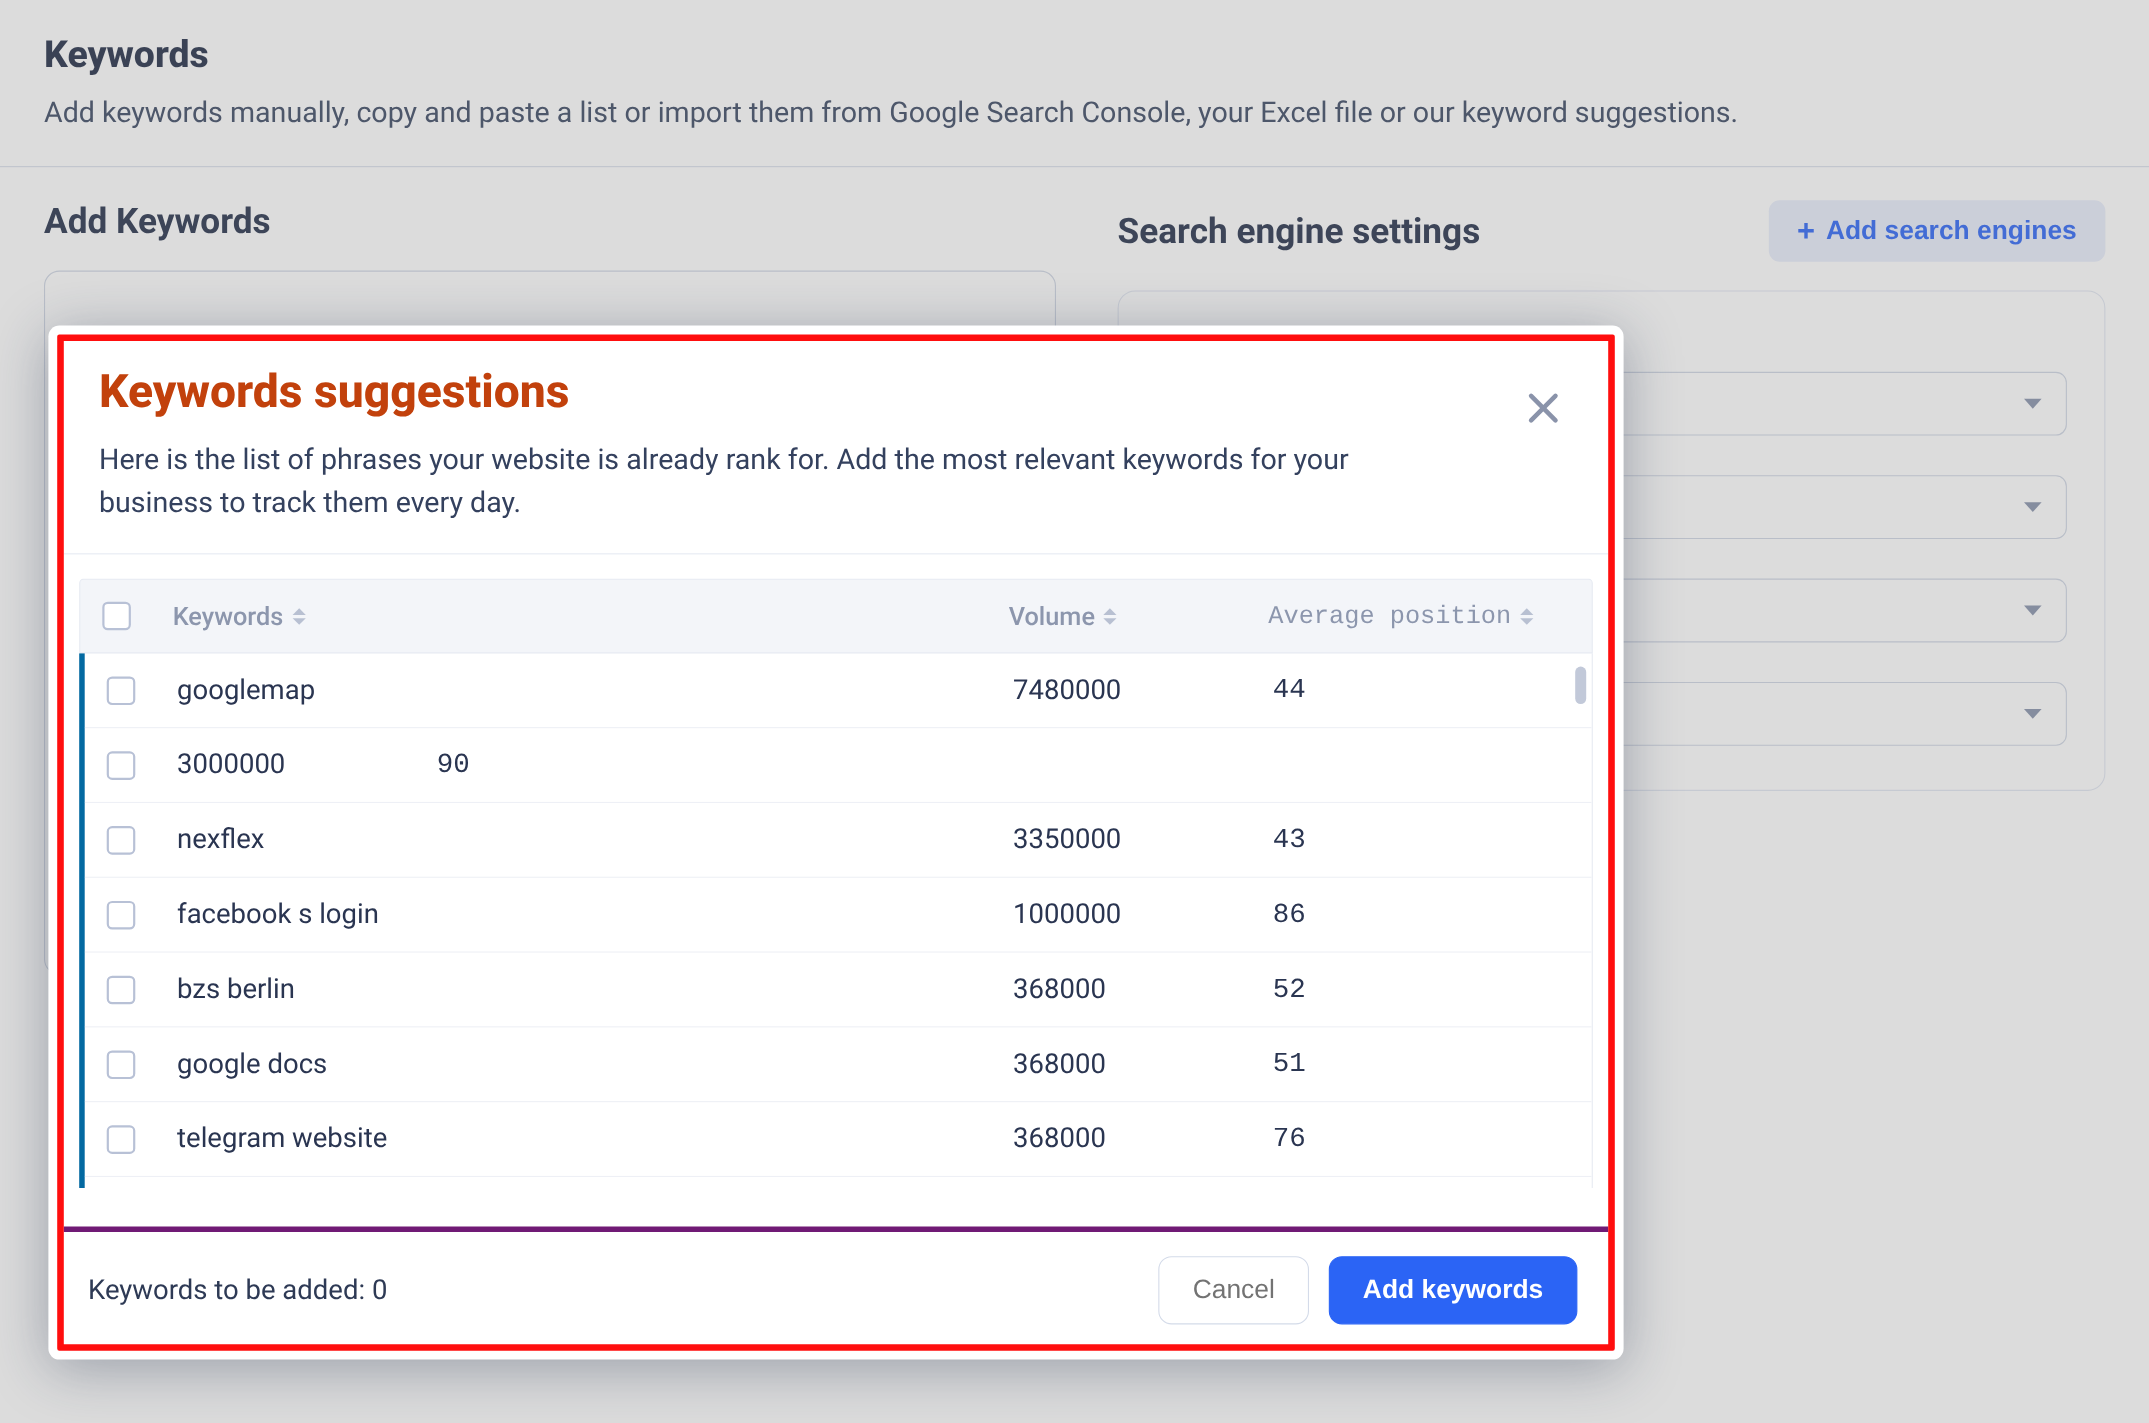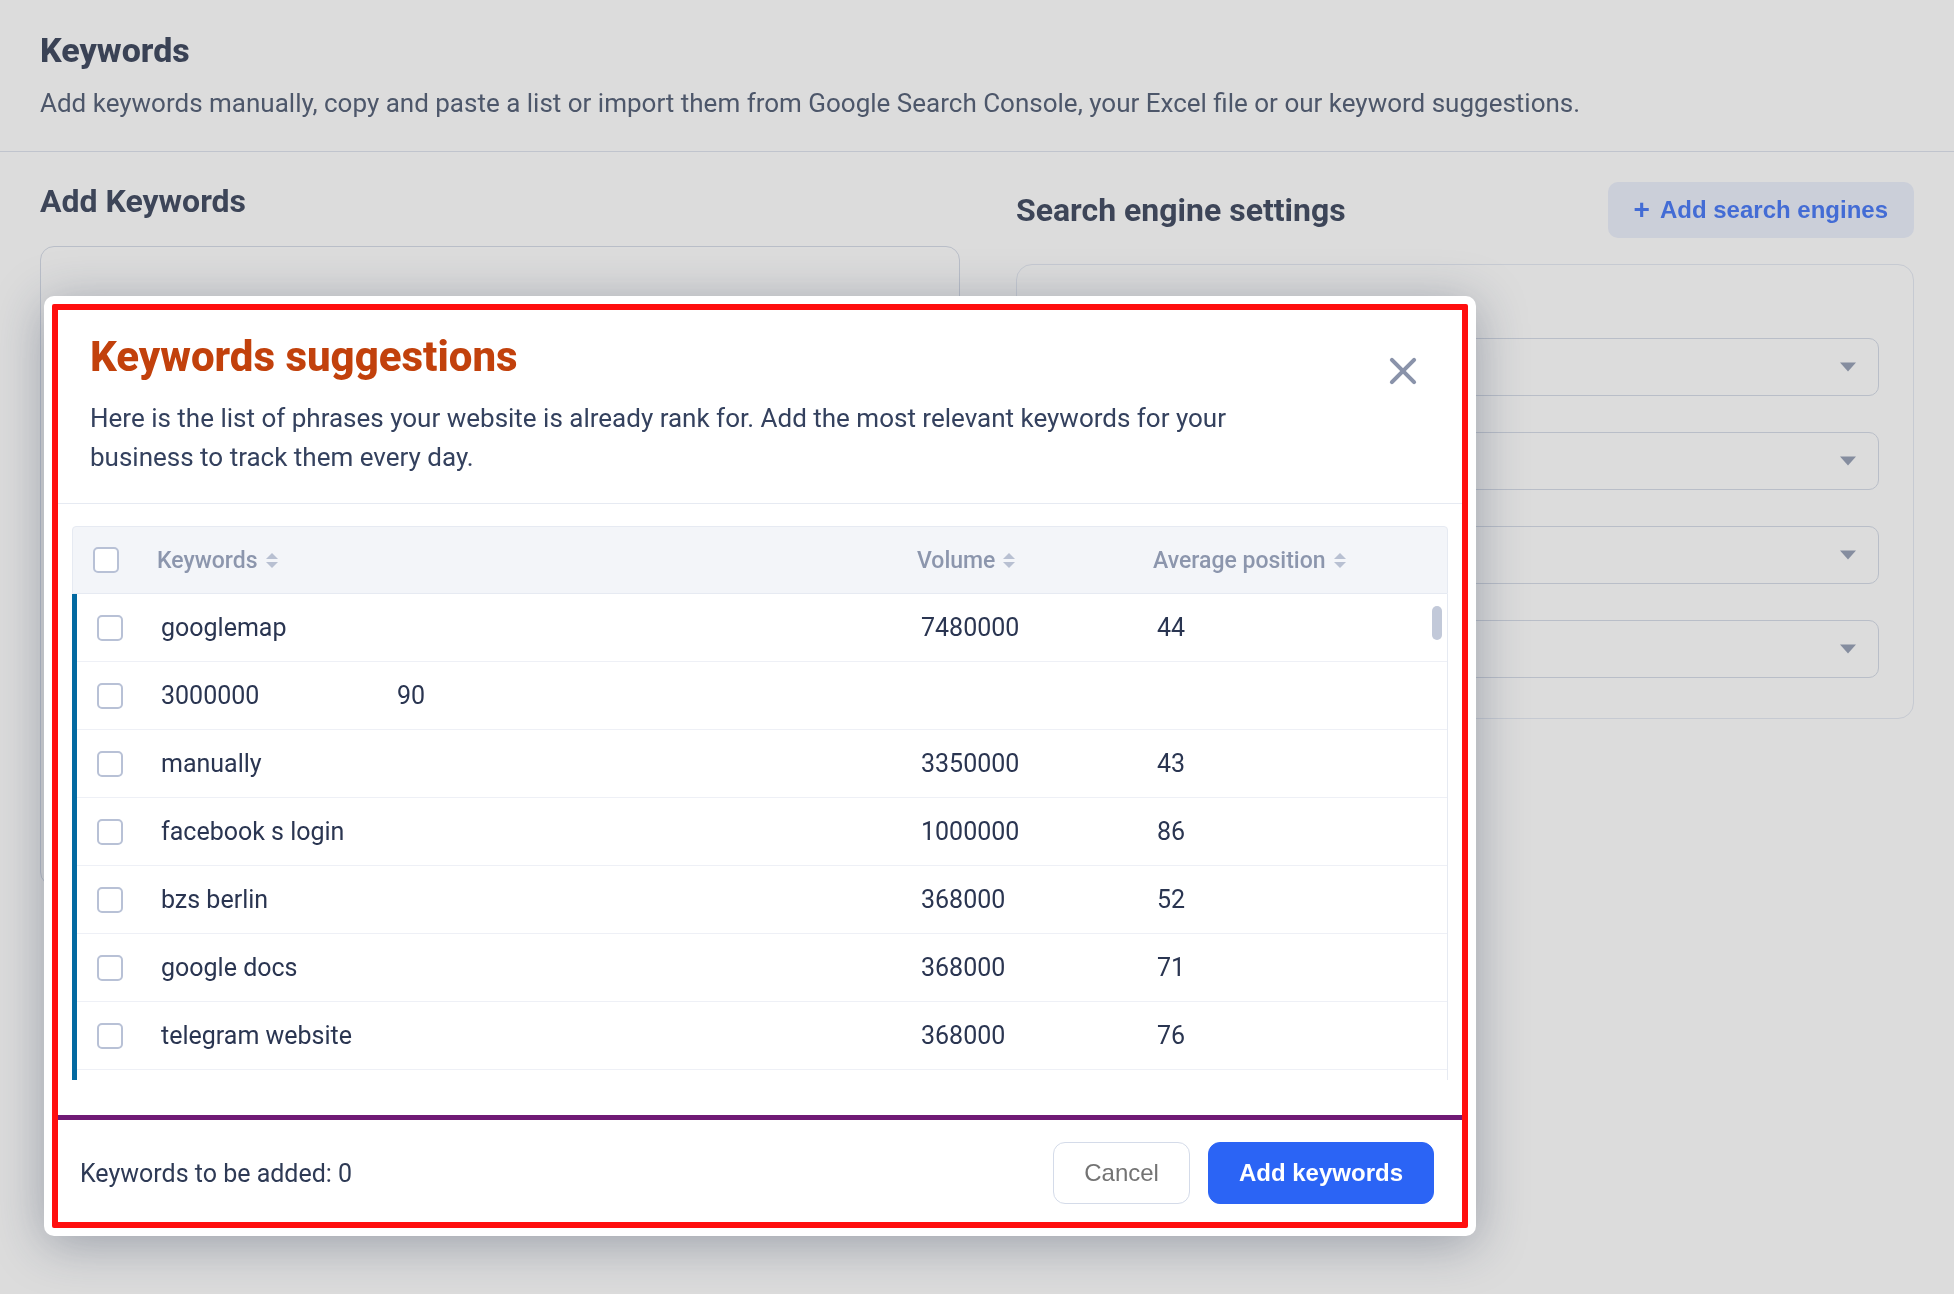--- a/index.html
+++ b/index.html
@@ -39,21 +39,21 @@
   .modal-title { font-size: 42px; font-weight: 800; color: #c2410c; margin-bottom: 18px; }
   .modal-sub { font-size: 26px; color: #34415e; line-height: 1.5; max-width: 1220px; }
   .close-x { position: absolute; top: 42px; right: 40px; width: 38px; height: 38px; cursor: pointer; color: #8a93aa; }
   .close-x svg { width: 100%; height: 100%; }
 
   .table-area { flex: 1 1 auto; overflow: hidden; padding: 0 14px 0 14px; position: relative; }
   .thead { display: flex; align-items: center; height: 68px; background: #f3f5f9; border: 1px solid #e6eaf2; border-radius: 4px 4px 0 0; padding: 0 20px; }
   .col-check { flex: 0 0 64px; display: flex; align-items: center; }
   .col-kw    { flex: 0 0 760px; }
   .col-vol   { flex: 0 0 236px; }
-  .col-avg   { flex: 1 1 auto; }
+  .col-avg   { flex: 1 1 auto; font-family: Liberation Mono, monospace; }
   .th { font-size: 23px; color: #8c96ad; font-weight: 500; display: flex; align-items: center; gap: 8px; }
   .sort-icon { display: inline-flex; flex-direction: column; line-height: 0; }
   .sort-icon span { width: 0; height: 0; }
   .sort-icon .up { border-left: 6px solid transparent; border-right: 6px solid transparent; border-bottom: 6px solid #b8c0d2; margin-bottom: 3px; }
   .sort-icon .dn { border-left: 6px solid transparent; border-right: 6px solid transparent; border-top: 6px solid #b8c0d2; }
 
   .tbody { overflow-y: auto; height: 486px; border-left: 5px solid #0369a1; border-right: 1px solid #e6eaf2; }
   .row { display: flex; align-items: center; height: 68px; padding: 0 20px; border-bottom: 1px solid #eef0f6; font-size: 25px; color: #2a3551; }
   .chk { width: 26px; height: 26px; border: 2px solid #b8c1d6; border-radius: 5px; background: #fff; cursor: pointer; }
 
@@ -168,21 +168,21 @@
               <div class="col-check">
                 <div class="chk"></div>
               </div>
               <div class="col-vol">3000000</div>
               <div class="col-avg">90</div>
             </div>
             <div class="row">
               <div class="col-check">
                 <div class="chk"></div>
               </div>
-              <div class="col-kw">manually</div>
+              <div class="col-kw">nexflex</div>
               <div class="col-vol">3350000</div>
               <div class="col-avg">43</div>
             </div>
             <div class="row">
               <div class="col-check">
                 <div class="chk"></div>
               </div>
               <div class="col-kw">facebook s login</div>
               <div class="col-vol">1000000</div>
               <div class="col-avg">86</div>
@@ -194,21 +194,21 @@
               <div class="col-kw">bzs berlin</div>
               <div class="col-vol">368000</div>
               <div class="col-avg">52</div>
             </div>
             <div class="row">
               <div class="col-check">
                 <div class="chk"></div>
               </div>
               <div class="col-kw">google docs</div>
               <div class="col-vol">368000</div>
-              <div class="col-avg">71</div>
+              <div class="col-avg">51</div>
             </div>
             <div class="row">
               <div class="col-check">
                 <div class="chk"></div>
               </div>
               <div class="col-kw">telegram website</div>
               <div class="col-vol">368000</div>
               <div class="col-avg">76</div>
             </div>
           </div>

